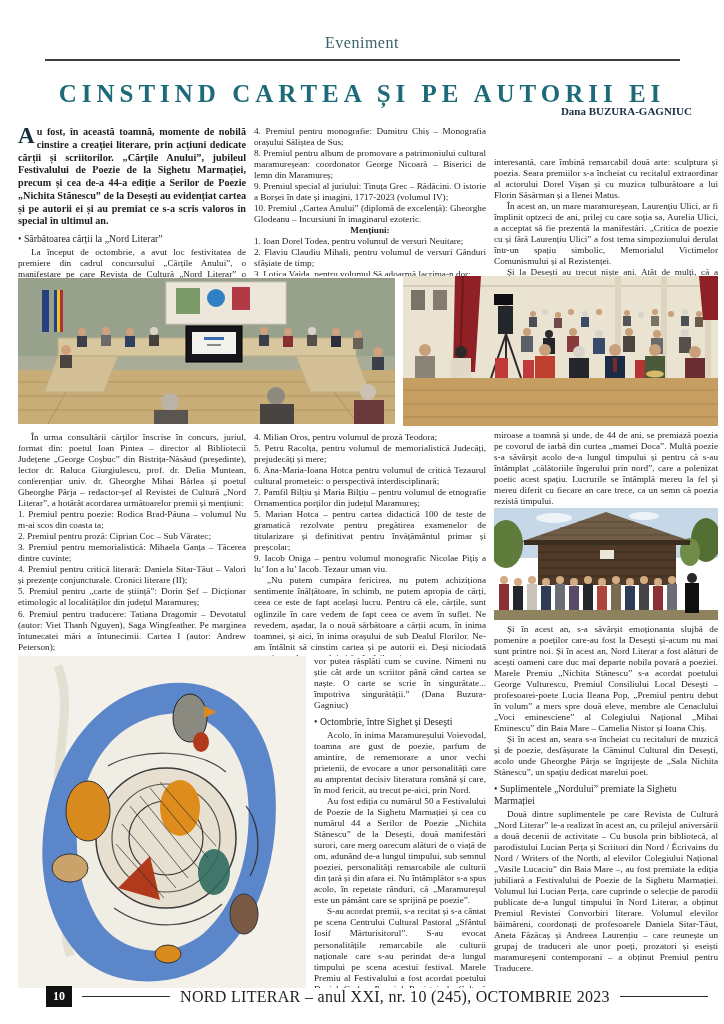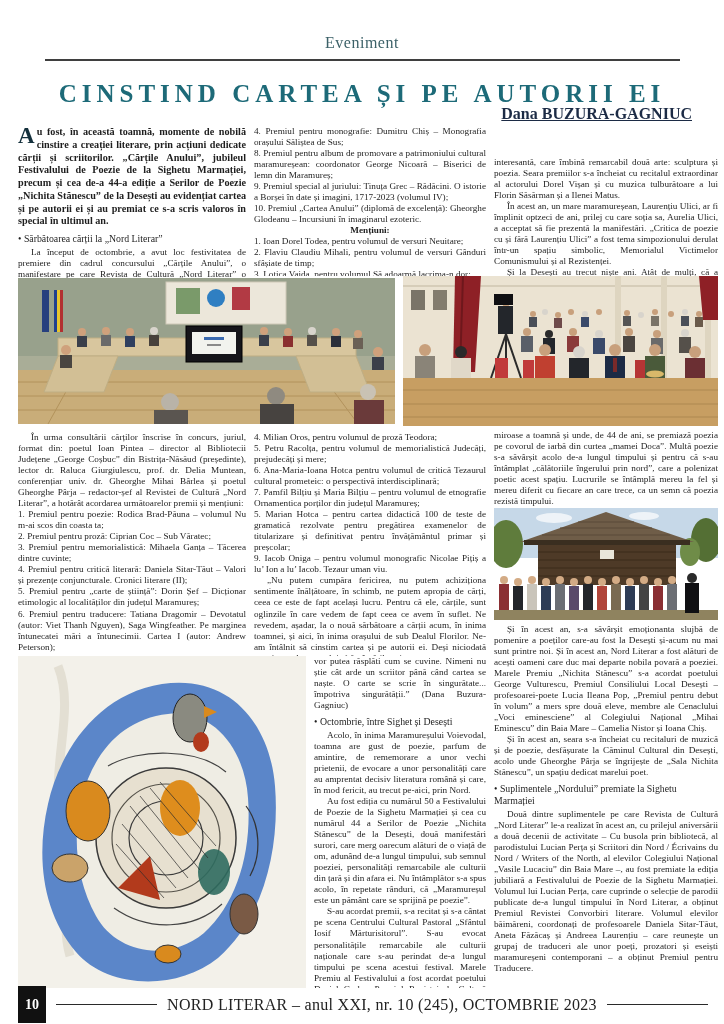--- a/index.html
+++ b/index.html
@@ -9,43 +9,43 @@
     font-family:"Liberation Serif","DejaVu Serif",serif;
     color:#1e1e1e;
   }
   
   .section-label{position:absolute;top:34px;left:0;width:724px;text-align:center;
     font-size:16px;color:#3c6168;letter-spacing:.5px;}
   .header-rule{position:absolute;top:59px;left:45px;width:635px;height:2px;background:#3f3f3f;}
   .main-title{position:absolute;top:80px;left:0;width:724px;text-align:center;
     font-size:25px;font-weight:bold;color:#1d6a78;letter-spacing:5px;}
   .byline{position:absolute;top:105px;left:0;width:692px;text-align:right;
-    font-size:16px;font-weight:bold;color:#1c2b45;text-decoration:underline;}
+    font-size:11px;font-weight:bold;color:#1c2b45;}
   
   .tblock{position:absolute;font-size:9.2px;line-height:1.2;text-align:justify;}
   .tblock p{margin:0;}
   .ind{text-indent:13px;}
   .intro{font-size:10.2px;font-weight:bold;line-height:1.25;}
   .dropcap{float:left;font-size:23px;line-height:19px;padding-right:2px;
     font-weight:bold;color:#14303c;}
   .h-col{font-weight:normal;text-align:left;margin:5px 0 2px !important;font-size:9.8px;}
   .bold-items p{font-weight:normal;}
   .mention-label{text-align:center;font-weight:bold;}
   .clip{overflow:hidden;}
   
   .wrap-block{position:absolute;left:18px;top:656px;width:468px;height:332px;overflow:hidden;
     font-size:9.2px;line-height:1.2;text-align:justify;}
   .wrap-block p{margin:0;}
   .artwork{float:left;width:288px;height:332px;margin-right:8px;}
   
   .photo{position:absolute;display:block;}
   
   .footer{position:absolute;top:986px;left:18px;width:700px;display:flex;align-items:center;}
-  .pagenum{background:#111;color:#fff;font-size:14px;font-weight:bold;
-    padding:12px 7px;line-height:13px;}
+  .pagenum{background:#111;color:#fff;font-size:12px;font-weight:bold;
+    padding:4px 7px;line-height:13px;margin-left:28px;}
   .fline{height:1px;background:#2a2a2a;flex:1;margin:0 10px;}
   .fjournal{font-size:16px;color:#222;letter-spacing:.3px;white-space:nowrap;}
 </style>
 </head>
 <body>
 
 <div class="page">
 
   <div class="section-label">Eveniment</div>
   <div class="header-rule"></div>

